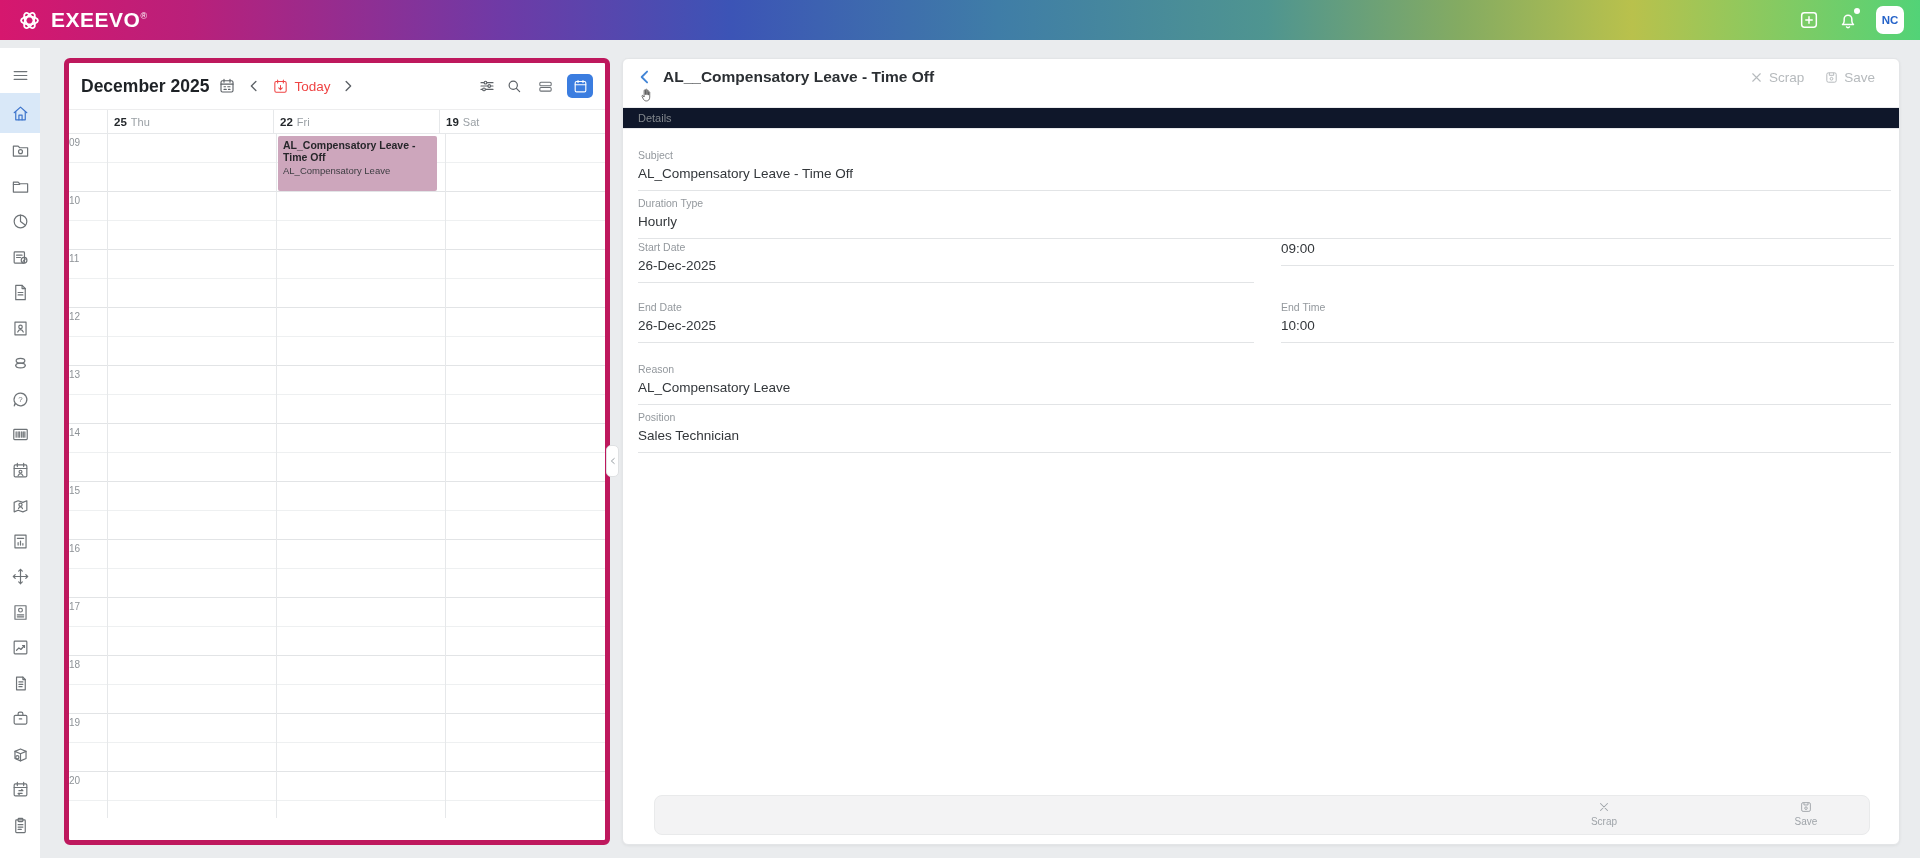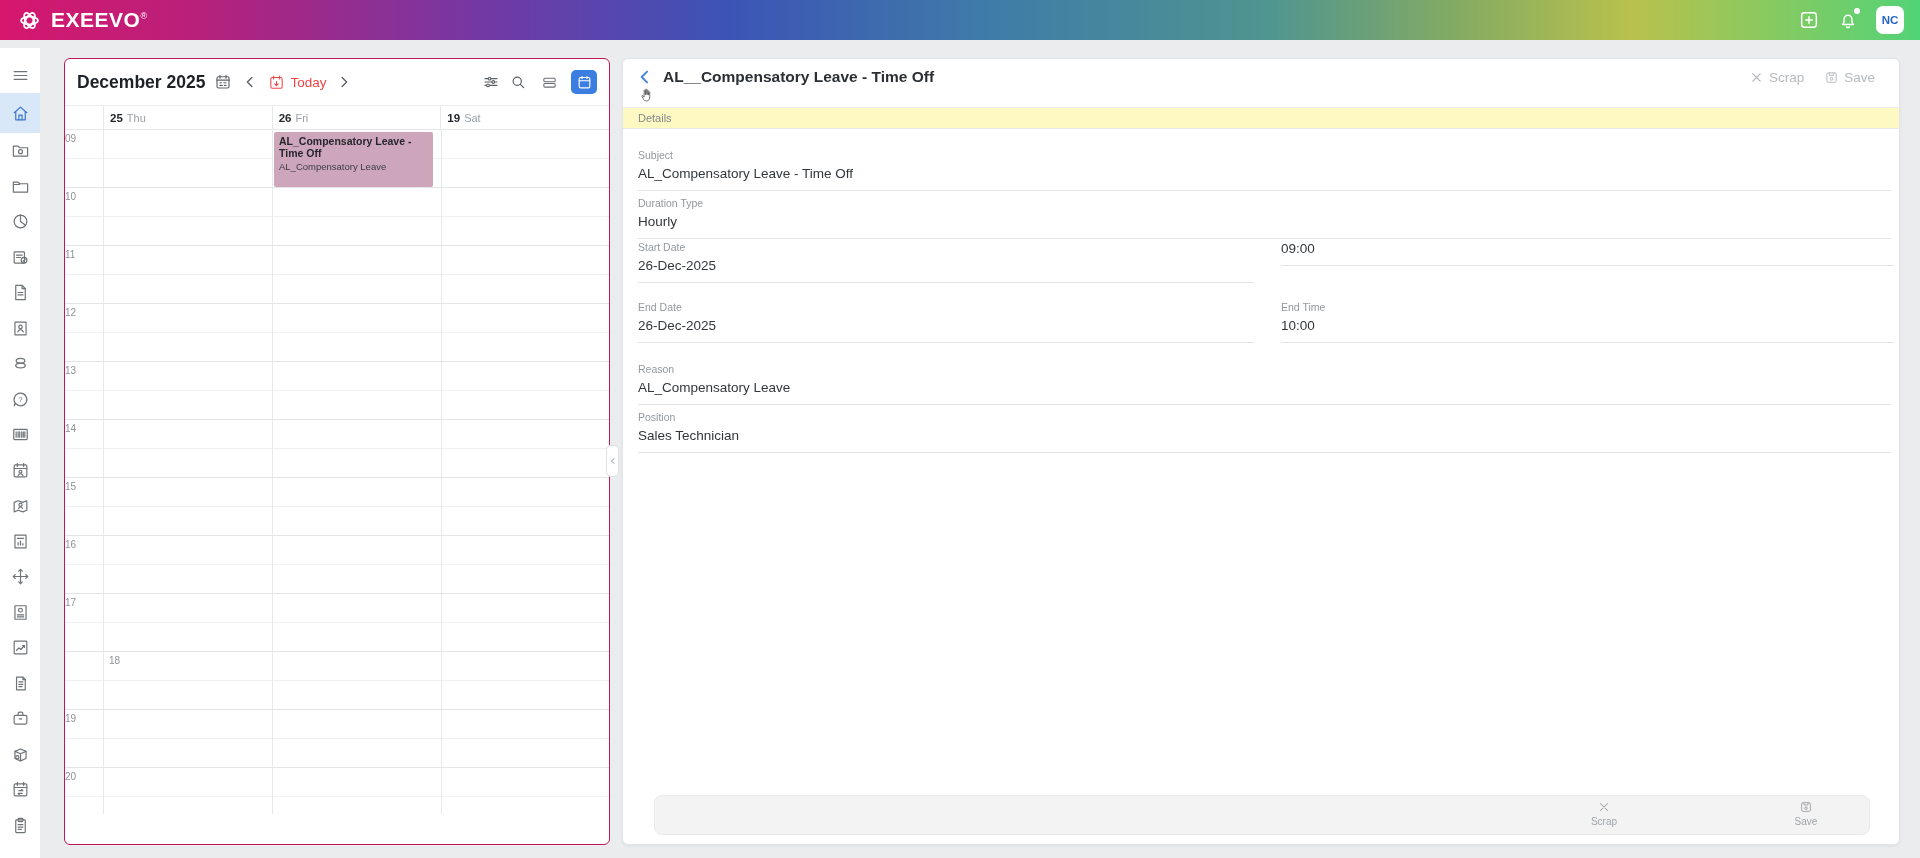--- a/index.html
+++ b/index.html
@@ -28,21 +28,21 @@
   .sidebar { position:absolute; left:0; top:48px; bottom:0; width:40px; background:#fff;
              display:flex; flex-direction:column; align-items:center; padding-top:13px; }
   .sb-item { width:40px; height:35.5px; flex:none; display:flex; align-items:center;
              justify-content:center; color:#6e7377; cursor:pointer; }
   .sb-item svg { width:19px; height:19px; }
   .sb-item.menu { height:28px; margin-bottom:4px; }
   .sb-item.active { background:#d9e8f8; color:#3d74cc; height:40px; }
 
   
   .cal-panel { position:absolute; left:64px; top:58px; width:546px; height:787px;
-               background:#fff; border:1px solid #be185d; border-radius:6px; overflow:hidden; }
+               background:#fff; border:5px solid #be185d; border-radius:6px; overflow:hidden; }
   .cal-header { height:47px; display:flex; align-items:center; padding:0 12px; gap:9px;
                 border-bottom:1px solid #ededee; }
   .cal-title { font-size:17.5px; font-weight:700; color:#1e2226; }
   .ch-ic { width:18px; height:18px; color:#5c6166; cursor:pointer; }
   .ch-ic svg { width:100%; height:100%; }
   .today-group { display:flex; align-items:center; gap:5px; color:#ef4444;
                  font-size:13.5px; cursor:pointer; }
   .spacer { flex:1; }
   .vbtn { width:26px; height:24px; border-radius:5px; display:flex; align-items:center;
           justify-content:center; color:#6a6f74; cursor:pointer; }
@@ -86,21 +86,21 @@
   .dt-header { height:48px; display:flex; align-items:center; padding:0 24px 12px 12px;
                gap:8px; position:relative; }
   .back-btn { width:20px; height:20px; color:#4285d6; cursor:pointer; flex:none; }
   .back-btn svg { width:100%; height:100%; }
   .dt-title { font-size:15.5px; font-weight:700; color:#2b2f33; flex:1; }
   .hdr-actions { display:flex; gap:20px; color:#b6babd; font-size:13.5px; }
   .hdr-btn { display:flex; align-items:center; gap:5px; cursor:pointer; }
   .hdr-btn svg { width:15px; height:15px; }
   .cursor-hand { position:absolute; left:14px; top:27px; width:19px; height:19px; z-index:9; }
 
-  .dt-tabbar { height:22px; background:#fef9c3; border-top:1px solid #ebecee;
+  .dt-tabbar { height:22px; background:#0f172a; border-top:1px solid #ebecee;
                border-bottom:1px solid #e8e9eb; display:flex; align-items:center;
                padding-left:15px; font-size:11px; color:#82878c; }
   .dt-body { position:relative; height:715px; }
   .fld { position:absolute; left:15px; right:8px; }
   .fld .lbl { font-size:10.5px; color:#93989d; margin-bottom:5px; }
   .fld .val { font-size:13.5px; color:#33373b; padding-bottom:9px;
               border-bottom:1px solid #e2e4e6; cursor:text; }
   .fld.half-l { width:616px; right:auto; }
   .fld.half-r { left:658px; right:5px; }
   .f-subject  { top:20px; }  .f-duration { top:68px; }
@@ -352,21 +352,21 @@
     </div>
   </div>
 
   <div class="day-header" id="day-header">
     <div class="gutter"></div>
   <div class="day-col">
         <span class="day-num">25</span>
         <span class="day-name">Thu</span>
       </div>
       <div class="day-col">
-        <span class="day-num">26</span>
+        <span class="day-num">22</span>
         <span class="day-name">Fri</span>
       </div>
       <div class="day-col">
         <span class="day-num">19</span>
         <span class="day-name">Sat</span>
       </div>
     </div>
 
 
   <div class="grid" id="grid">
@@ -396,21 +396,21 @@
       <div class="hrow hourline"></div>
       <div class="hlabel" style="top: 351px;">15</div>
       <div class="hrow"></div>
       <div class="hrow hourline"></div>
       <div class="hlabel" style="top: 409px;">16</div>
       <div class="hrow"></div>
       <div class="hrow hourline"></div>
       <div class="hlabel" style="top: 467px;">17</div>
       <div class="hrow"></div>
       <div class="hrow hourline"></div>
-      <div class="hlabel" style="top: 525px; padding-left: 44px;">18</div>
+      <div class="hlabel" style="top: 525px;">18</div>
       <div class="hrow"></div>
       <div class="hrow hourline"></div>
       <div class="hlabel" style="top: 583px;">19</div>
       <div class="hrow"></div>
       <div class="hrow hourline"></div>
       <div class="hlabel" style="top: 641px;">20</div>
       <div class="vline" style="left: 38px;"></div>
       <div class="vline" style="left: 207px;"></div>
       <div class="vline" style="left: 376px;"></div>
     </div>

